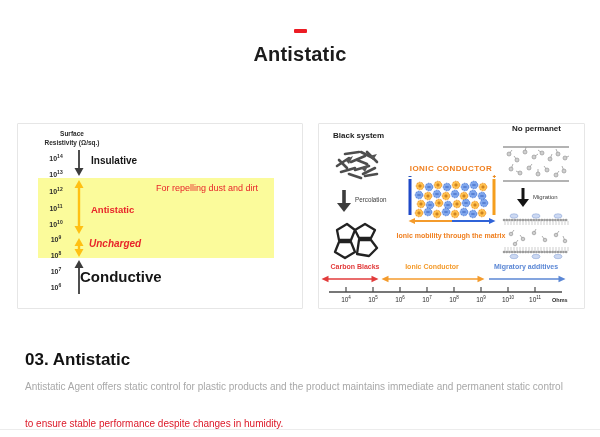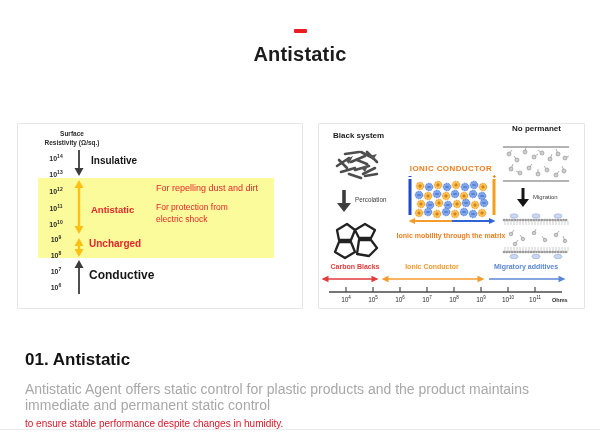--- a/index.html
+++ b/index.html
@@ -33,21 +33,21 @@
   .small-head{font-size:8px;font-weight:bold;color:#1d1d1d;}
   .tiny-label{font-size:6.3px;color:#3c3c3c;}
   .orange-head{color:#F07F1F;font-weight:bold;text-align:center;}
   .axis-zone-label{font-size:7px;font-weight:bold;text-align:center;}
   .tick{font-size:6.5px;color:#2b2b2b;transform:translateX(-50%);white-space:nowrap;}
   .tick sup{font-size:4.5px;}
   .ohms{font-size:5.5px;font-weight:bold;color:#2b2b2b;}
 
   
   .section-heading{left:25px;top:350px;font-size:17px;font-weight:bold;color:#121212;}
-  .body-gray{left:25px;top:381px;width:560px;font-size:14px;color:#a8a8a8;}
+  .body-gray{left:25px;top:381px;width:560px;font-size:10px;color:#a8a8a8;}
   .body-red{left:25px;top:418px;width:560px;font-size:10px;color:#DC1928;}
   .bottom-rule{left:0;top:429px;width:600px;height:1px;background:#ececec;}
 </style>
 </head>
 <body>
 
 <div class="abs red-dash"></div>
 <div class="abs page-title">Antistatic</div>
 
 <div id="left-panel" class="panel">
@@ -76,28 +76,24 @@
     <polygon points="61,110 56.5,102 65.5,102" fill="#FFC013"></polygon>
     <polygon points="61,114 56.5,122 65.5,122" fill="#FFC013"></polygon>
     <line x1="61" y1="120" x2="61" y2="127" stroke="#FFC013" stroke-width="2.4"></line>
     <polygon points="61,133 56.5,125 65.5,125" fill="#FFC013"></polygon>
     <polygon points="56.5,144 65.5,144 61,136" fill="#3c3c3c"></polygon>
     <line x1="61" y1="143" x2="61" y2="170" stroke="#3c3c3c" stroke-width="1.8"></line>
   </svg>
 
   <div class="abs zone black" style="left:73px;top:31px;font-size:10px;">Insulative</div>
   <div class="abs zone red" style="left:73px;top:80px;font-size:9.5px;">Antistatic</div>
-  <div class="abs zone red" style="left:71px;top:114px;font-size:10px;">Uncharged</div>
-  <div class="abs zone black" style="left:71px;top:144px;font-size:12px;">Conductive</div>
+  <div class="abs zone red" style="left:71px;top:114px;font-size:10px;font-style:italic;">Uncharged</div>
+  <div class="abs zone black" style="left:62px;top:144px;font-size:15px;">Conductive</div>
 
   <div class="abs note" style="left:138px;top:58px;font-size:9px;">For repelling dust and dirt</div>
-  <div class="abs note" style="left:138px;top:77px;font-size:8.5px;">
-    <div>For protection from</div>
-    <div>electric shock</div>
-  </div>
   <div class="abs note" style="left:138px;top:110px;font-size:9px;line-height:12.5px;">
   </div>
 </div>
 
 <div id="right-panel" class="panel">
 
   <div class="abs small-head" style="left:14px;top:7px;">Black system</div>
   <svg class="abs" style="left:12px;top:20px;" width="52" height="42" viewBox="0 0 52 42">
     <g stroke="#4d4d4d" stroke-width="2.6" stroke-linecap="round">
       <line x1="6" y1="22" x2="18" y2="14"></line>
@@ -260,16 +256,16 @@
   <span class="abs tick" style="left:54px;top:171px;"><span>10</span><sup>5</sup></span>
   <span class="abs tick" style="left:81px;top:171px;"><span>10</span><sup>6</sup></span>
   <span class="abs tick" style="left:108px;top:171px;"><span>10</span><sup>7</sup></span>
   <span class="abs tick" style="left:135px;top:171px;"><span>10</span><sup>8</sup></span>
   <span class="abs tick" style="left:162px;top:171px;"><span>10</span><sup>9</sup></span>
   <span class="abs tick" style="left:189px;top:171px;"><span>10</span><sup>10</sup></span>
   <span class="abs tick" style="left:216px;top:171px;"><span>10</span><sup>11</sup></span>
   <span class="abs ohms" style="left:233px;top:173px;">Ohms</span>
 </div>
 
-<div class="abs section-heading">01. Antistatic</div>
+<div class="abs section-heading">03. Antistatic</div>
 <div class="abs body-gray">Antistatic Agent  offers static control for plastic products and the product maintains immediate and permanent static control</div>
 <div class="abs body-red">to ensure stable performance despite changes in humidity.</div>
 <div class="abs bottom-rule"></div>
 
 </body></html>

